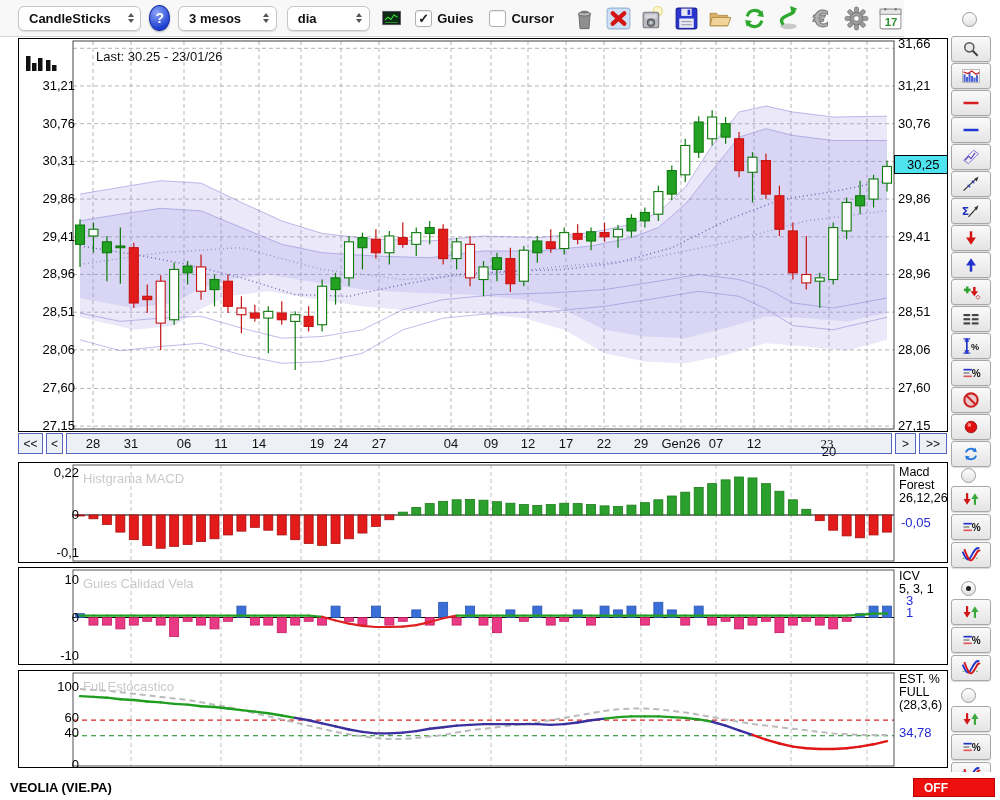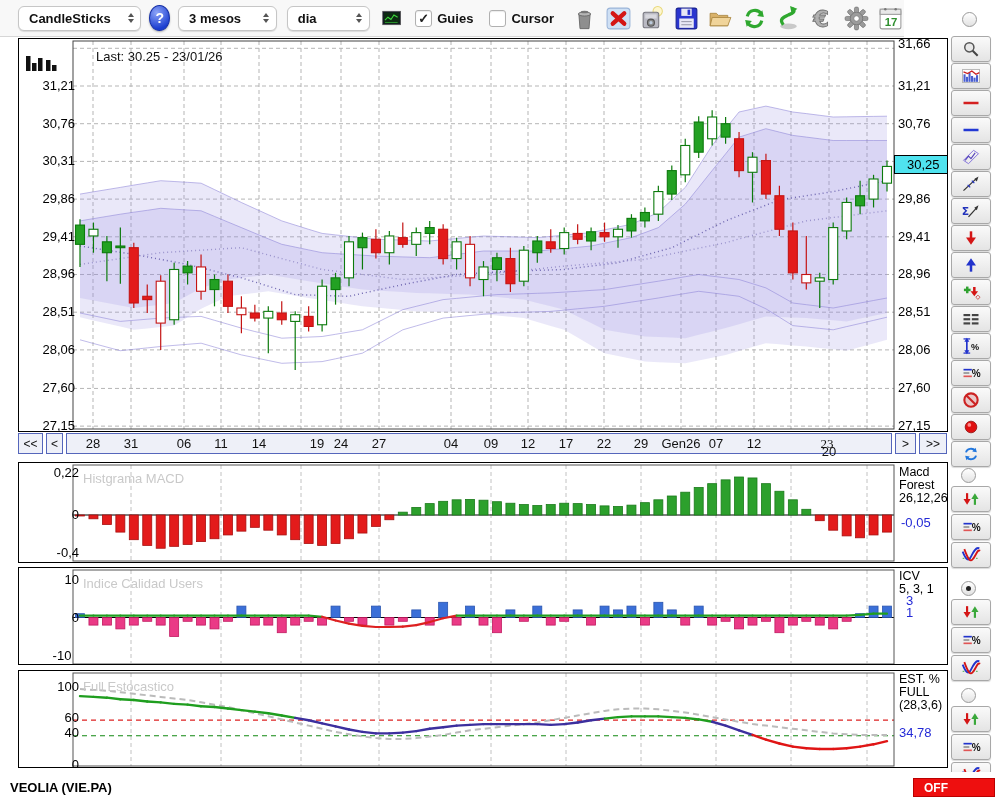--- a/index.html
+++ b/index.html
@@ -444,21 +444,21 @@
         <rect x="863.5" y="52" width="9" height="17.099999999999994" fill="#e31b1b" stroke="#a80f0f" stroke-width="0.8"></rect>
         <rect x="54" y="2" width="821" height="96" fill="none" stroke="#555" stroke-width="1"></rect>
       </svg>
     <div class="watermark" style="left:64px;top:8px;">Histgrama MACD</div>
     <div class="infoblock" style="left:880px;top:3px;">
       <div>Macd</div>
         <div>Forest</div>
         <div>26,12,26</div>
     </div>
     <div class="bluval" style="left:882px;top:52px;">-0,05</div>
-  <div class="ylab left" style="left: 26px; top: 2.2px;">0,22</div><div class="ylab left" style="left: 26px; top: 44px;">0</div><div class="ylab left" style="left: 26px; top: 82px;">-0,4</div></div>
+  <div class="ylab left" style="left: 26px; top: 2.2px;">0,22</div><div class="ylab left" style="left: 26px; top: 44px;">0</div><div class="ylab left" style="left: 26px; top: 82px;">-0,1</div></div>
 
   <div class="chartbox" id="icvbox" style="left:18px;top:567px;width:930px;height:98px;">
     <svg id="svg-icv" width="930" height="98">
         <line x1="112" y1="2" x2="112" y2="95" stroke="#c2c2c2" stroke-width="1" stroke-dasharray="4,3"></line>
         <line x1="202" y1="2" x2="202" y2="95" stroke="#c2c2c2" stroke-width="1" stroke-dasharray="4,3"></line>
         <line x1="282" y1="2" x2="282" y2="95" stroke="#c2c2c2" stroke-width="1" stroke-dasharray="4,3"></line>
         <line x1="360" y1="2" x2="360" y2="95" stroke="#c2c2c2" stroke-width="1" stroke-dasharray="4,3"></line>
         <line x1="472" y1="2" x2="472" y2="95" stroke="#c2c2c2" stroke-width="1" stroke-dasharray="4,3"></line>
         <line x1="547" y1="2" x2="547" y2="95" stroke="#c2c2c2" stroke-width="1" stroke-dasharray="4,3"></line>
         <line x1="622" y1="2" x2="622" y2="95" stroke="#c2c2c2" stroke-width="1" stroke-dasharray="4,3"></line>
@@ -582,30 +582,30 @@
         <line x1="760.4" y1="47.6" x2="773.8499999999999" y2="47.6" stroke="#1f9e1f" stroke-width="2.2" stroke-linecap="round"></line>
         <line x1="773.8499999999999" y1="47.6" x2="787.3" y2="47.6" stroke="#1f9e1f" stroke-width="2.2" stroke-linecap="round"></line>
         <line x1="787.3" y1="47.6" x2="800.75" y2="47.6" stroke="#1f9e1f" stroke-width="2.2" stroke-linecap="round"></line>
         <line x1="800.75" y1="47.6" x2="814.1999999999999" y2="47.6" stroke="#1f9e1f" stroke-width="2.2" stroke-linecap="round"></line>
         <line x1="814.1999999999999" y1="47.6" x2="827.65" y2="47.6" stroke="#1f9e1f" stroke-width="2.2" stroke-linecap="round"></line>
         <line x1="827.65" y1="47.6" x2="841.0999999999999" y2="46.84" stroke="#1f9e1f" stroke-width="2.2" stroke-linecap="round"></line>
         <line x1="841.0999999999999" y1="46.84" x2="854.55" y2="45.7" stroke="#1f9e1f" stroke-width="2.2" stroke-linecap="round"></line>
         <line x1="854.55" y1="45.7" x2="868" y2="45.7" stroke="#1f9e1f" stroke-width="2.2" stroke-linecap="round"></line>
         <rect x="54" y="2" width="821" height="94" fill="none" stroke="#555" stroke-width="1"></rect>
       </svg>
-    <div class="watermark" style="left:64px;top:8px;">Indice Calidad Users</div>
+    <div class="watermark" style="left:64px;top:8px;">Guies Calidad Vela</div>
     <div class="infoblock" style="left:880px;top:2px;">
       <div>ICV</div>
         <div>5, 3, 1</div>
     </div>
     <div class="bluval" style="left:887px;top:27px;line-height:12px;">
       <div>3</div>
         <div>1</div>
     </div>
-  <div class="ylab left" style="left: 26px; top: 3.5px;">10</div><div class="ylab left" style="left: 26px; top: 41.5px;">0</div><div class="ylab left" style="left: 26px; top: 79.5px; text-align: center;">-10</div></div>
+  <div class="ylab left" style="left: 26px; top: 3.5px;">10</div><div class="ylab left" style="left: 26px; top: 41.5px;">0</div><div class="ylab left" style="left: 26px; top: 79.5px;">-10</div></div>
 
   <div class="chartbox" id="stochbox" style="left:18px;top:670px;width:930px;height:98px;">
     <svg id="svg-stoch" width="930" height="98">
         <line x1="112" y1="2" x2="112" y2="95" stroke="#c2c2c2" stroke-width="1" stroke-dasharray="4,3"></line>
         <line x1="202" y1="2" x2="202" y2="95" stroke="#c2c2c2" stroke-width="1" stroke-dasharray="4,3"></line>
         <line x1="282" y1="2" x2="282" y2="95" stroke="#c2c2c2" stroke-width="1" stroke-dasharray="4,3"></line>
         <line x1="360" y1="2" x2="360" y2="95" stroke="#c2c2c2" stroke-width="1" stroke-dasharray="4,3"></line>
         <line x1="472" y1="2" x2="472" y2="95" stroke="#c2c2c2" stroke-width="1" stroke-dasharray="4,3"></line>
         <line x1="547" y1="2" x2="547" y2="95" stroke="#c2c2c2" stroke-width="1" stroke-dasharray="4,3"></line>
         <line x1="622" y1="2" x2="622" y2="95" stroke="#c2c2c2" stroke-width="1" stroke-dasharray="4,3"></line>

